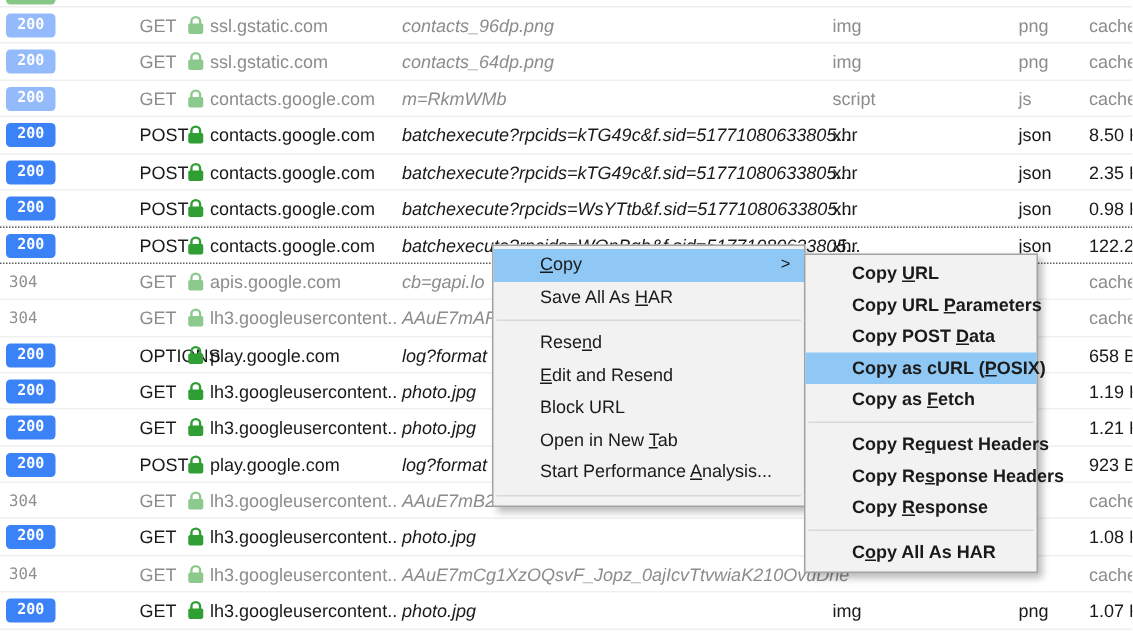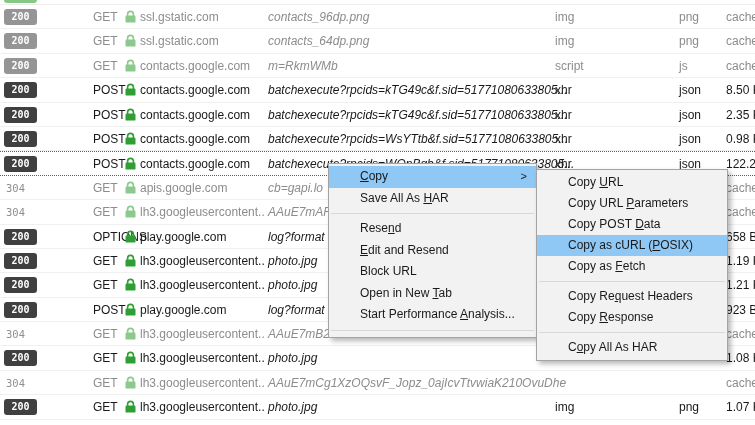--- a/index.html
+++ b/index.html
@@ -5,42 +5,42 @@
   html,body{margin:0;padding:0;background:#fff;}
   .stage{position:relative;width:755px;height:425px;overflow:hidden;background:#ffffff;
          font-family:"Liberation Sans",sans-serif;font-size:12px;color:#18191a;}
   
   .top-sliver{position:relative;height:5px;border-bottom:1px solid #ededee;box-sizing:border-box;}
   .badge-sliver{position:absolute;left:4px;top:0;width:33px;height:3px;background:#259b24;opacity:.55;
                 border-radius:0 0 3px 3px;}
   .row{position:relative;height:24.4px;border-bottom:1px solid #f0f0f1;box-sizing:border-box;}
   .row.sel{border-top:1px dotted #5c5c5c;border-bottom:1px dotted #5c5c5c;}
   .cell{position:absolute;top:0;height:24px;line-height:24px;white-space:nowrap;}
-  .badge{position:absolute;left:4px;top:4px;width:33px;height:16px;background:#404040;
+  .badge{position:absolute;left:4px;top:4px;width:33px;height:16px;background:#3b82f6;
          border-radius:3px;color:#fff;text-align:center;line-height:16px;
          font-family:"DejaVu Sans Mono",monospace;font-size:10px;font-weight:700;}
   .status-plain{left:6px;color:#8f8f8f;font-family:"DejaVu Sans Mono",monospace;font-size:10.5px;}
   .c-method{left:57px;margin-left:36px;}
   .c-domain{left:125px;width:140px;overflow:hidden;}
   .c-domain svg{vertical-align:-2px;margin-right:4px;}
   .lock-body{fill:#2f9e33;}
   .lock-shackle{stroke:#2f9e33;}
   .c-file{left:268px;font-style:italic;}
   .c-cause{left:555px;}
   .c-type{left:668px;margin-left:11px;}
   .c-size{left:726px;}
   .dim{color:#8c8c8c;}
   .dim .badge{opacity:.55;}
   .dim .lock-body{fill:#8cc98c;}
   .dim .lock-shackle{stroke:#8cc98c;}
   
   .menu{position:absolute;background:#f2f2f2;border:1px solid #a3a3a3;box-sizing:border-box;
         padding:2px 0;box-shadow:3px 3px 5px rgba(0,0,0,.28);color:#1a1a1a;}
   #main-menu{left:328px;top:163px;width:209px;z-index:10;}
-  #sub-menu{left:536px;top:169px;width:192px;z-index:11;}
+  #sub-menu{left:536px;top:169px;width:156px;z-index:11;font-weight:bold;}
   .mi{position:relative;height:21.5px;line-height:21.5px;padding:0 8px 0 31px;white-space:nowrap;cursor:default;}
   #sub-menu .mi{height:21px;line-height:21px;}
   .mi.hl{background:#8fc8f4;}
   .mi u{text-decoration:underline;}
   .mi .arrow{position:absolute;right:9px;top:0;font-size:11px;}
   .sep{height:1px;background:#d8d8d8;margin:4px 2px;}
 </style>
 </head>
 <body>
 
@@ -302,18 +302,19 @@
       <div class="sep"></div>
     </div>
   <div class="menu" id="sub-menu">
       <div class="mi"><span>Copy <u>U</u>RL</span></div>
       <div class="mi"><span>Copy URL <u>P</u>arameters</span></div>
       <div class="mi"><span>Copy POST <u>D</u>ata</span></div>
       <div class="mi hl"><span>Copy as cURL (<u>P</u>OSIX)</span></div>
       <div class="mi"><span>Copy as <u>F</u>etch</span></div>
       <div class="sep"></div>
       <div class="mi"><span>Copy Re<u>q</u>uest Headers</span></div>
+      <div class="mi"><span>Copy Re<u>s</u>ponse Headers</span></div>
       <div class="mi"><span>Copy <u>R</u>esponse</span></div>
       <div class="sep"></div>
       <div class="mi"><span>C<u>o</u>py All As HAR</span></div>
     </div>
 
 </div>
 
 </body></html>

